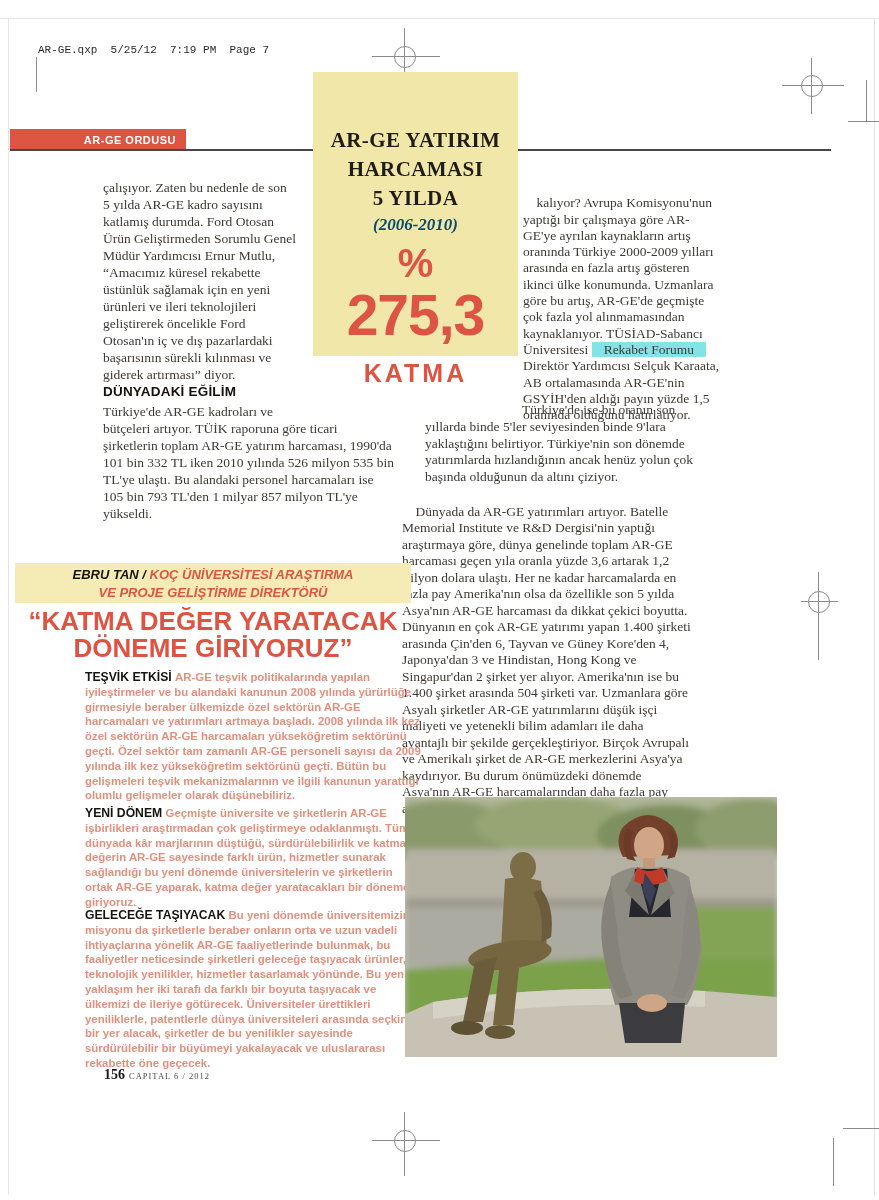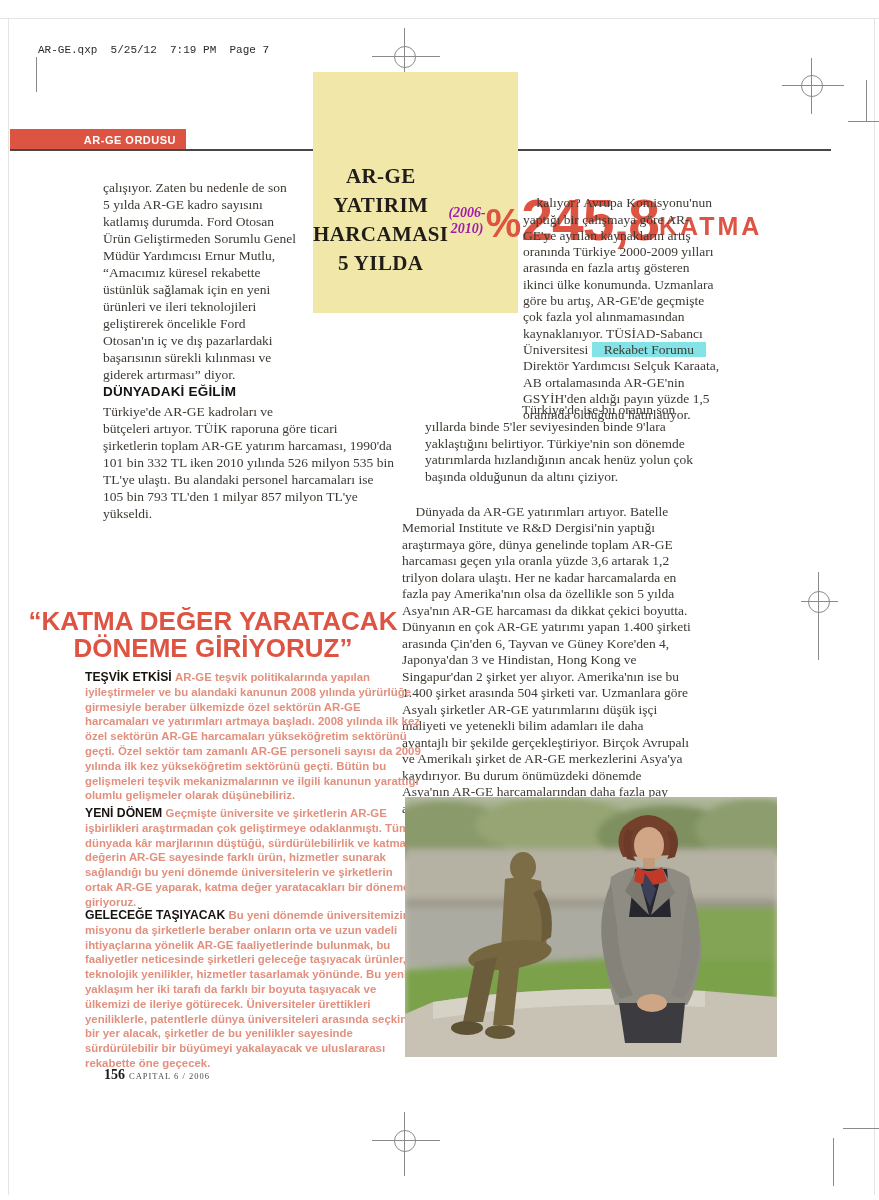--- a/index.html
+++ b/index.html
@@ -20,26 +20,26 @@
   .reg-circle{position:absolute;width:22px;height:22px;border:1px solid #8a8a8a;border-radius:50%;}
   
   .proof{position:absolute;left:38px;top:44px;font-family:"Liberation Mono",monospace;
          font-size:11px;color:#2b2b2b;white-space:pre;}
   
   .tab{position:absolute;left:10px;top:129px;width:176px;height:20px;background:var(--accent-red);
        color:#fff;font-family:"Liberation Sans",sans-serif;font-weight:bold;font-size:11px;
        letter-spacing:.5px;text-align:right;padding:5px 10px 0 0;}
   .rule{position:absolute;top:149px;height:2px;background:#474747;}
   
-  .statbox{position:absolute;left:313px;top:72px;width:205px;height:241px;background:var(--box-yellow);
-           display:flex;flex-direction:row;align-items:center;text-align:center;padding-top:54px;}
+  .statbox{position:absolute;left:313px;top:72px;width:205px;height:284px;background:var(--box-yellow);
+           display:flex;flex-direction:column;align-items:center;text-align:center;padding-top:54px;}
   .stat-lines{font-family:"Liberation Serif",serif;font-weight:bold;font-size:21px;line-height:29px;
               letter-spacing:.4px;color:#201d18;white-space:pre-line;}
   .stat-period{font-family:"Liberation Serif",serif;font-weight:bold;font-style:italic;
-               font-size:14px;color:#a21caf;margin-top:2px;}
+               font-size:17px;color:#0c4a6e;margin-top:2px;}
   .stat-percent{font-family:"Liberation Sans",sans-serif;font-weight:bold;font-size:40px;
                 line-height:44px;color:var(--accent-red);margin-top:6px;}
   .stat-value{font-family:"Liberation Sans",sans-serif;font-weight:bold;font-size:57px;line-height:60px;
               letter-spacing:-1px;color:var(--accent-red);}
   .stat-suffix{font-family:"Liberation Sans",sans-serif;font-weight:bold;font-size:25px;
                letter-spacing:3px;color:var(--accent-red);margin-top:14px;}
   
   .serif-body{position:absolute;font-size:13.5px;line-height:17px;color:var(--body-ink);
               white-space:pre-wrap;}
   .col1-p1{left:103px;top:179px;width:245px;}
@@ -106,21 +106,21 @@
   <div class="tab">AR-GE ORDUSU</div>
   <div class="rule" style="left:10px;width:303px;"></div>
   <div class="rule" style="left:518px;width:313px;"></div>
 
   <div class="statbox">
     <div class="stat-lines">AR-GE YATIRIM
 HARCAMASI
 5 YILDA</div>
     <div class="stat-period">(2006-2010)</div>
     <div class="stat-percent">%</div>
-    <div class="stat-value">245,8</div>
+    <div class="stat-value">275,3</div>
     <div class="stat-suffix">KATMA</div>
   </div>
 
   <div class="serif-body col1-p1">çalışıyor. Zaten bu nedenle de son
 5 yılda AR-GE kadro sayısını
 katlamış durumda. Ford Otosan
 Ürün Geliştirmeden Sorumlu Genel
 Müdür Yardımcısı Ernur Mutlu,
 “Amacımız küresel rekabette
 üstünlük sağlamak için en yeni
@@ -174,20 +174,24 @@
 1.400 şirket arasında 504 şirketi var. Uzmanlara göre
 Asyalı şirketler AR-GE yatırımlarını düşük işçi
 maliyeti ve yetenekli bilim adamları ile daha
 avantajlı bir şekilde gerçekleştiriyor. Birçok Avrupalı
 ve Amerikalı şirket de AR-GE merkezlerini Asya'ya
 kaydırıyor. Bu durum önümüzdeki dönemde
 Asya'nın AR-GE harcamalarından daha fazla pay
 alması beklentisini doğuruyor. </span><span class="endmark">C</span>
   </div>
 
+  <div class="kicker">
+    <div><span class="name">EBRU TAN / </span><span class="title">KOÇ ÜNİVERSİTESİ ARAŞTIRMA</span></div>
+    <div class="title">VE PROJE GELİŞTİRME DİREKTÖRÜ</div>
+  </div>
   <div class="headline">
     <div>“KATMA DEĞER YARATACAK</div>
     <div>DÖNEME GİRİYORUZ”</div>
   </div>
 
   <div class="iv-section iv-s0">
     <span class="label">TEŞVİK ETKİSİ </span><span>AR-GE teşvik politikalarında yapılan iyileştirmeler ve bu alandaki kanunun 2008 yılında yürürlüğe girmesiyle beraber ülkemizde özel sektörün AR-GE harcamaları ve yatırımları artmaya başladı. 2008 yılında ilk kez özel sektörün AR-GE harcamaları yükseköğretim sektörünü geçti. Özel sektör tam zamanlı AR-GE personeli sayısı da 2009 yılında ilk kez yükseköğretim sektörünü geçti. Bütün bu gelişmeleri teşvik mekanizmalarının ve ilgili kanunun yarattığı olumlu gelişmeler olarak düşünebiliriz.</span>
   </div>
   <div class="iv-section iv-s1">
     <span class="label">YENİ DÖNEM </span><span>Geçmişte üniversite ve şirketlerin AR-GE işbirlikleri araştırmadan çok geliştirmeye odaklanmıştı. Tüm dünyada kâr marjlarının düştüğü, sürdürülebilirlik ve katma değerin AR-GE sayesinde farklı ürün, hizmetler sunarak sağlandığı bu yeni dönemde üniversitelerin ve şirketlerin ortak AR-GE yaparak, katma değer yaratacakları bir döneme giriyoruz.</span>
@@ -240,16 +244,16 @@
       <path d="M232 70 Q244 78 257 70 L262 84 Q244 92 229 84 Z" fill="#c13a28"></path>
       <path d="M240 76 L251 92 L245 110 L237 92 Z" fill="#3c3f58"></path>
       <path d="M206 86 Q191 120 199 160 Q203 186 215 202 L228 198 Q214 170 212 130 Z" fill="#85827a"></path>
       <path d="M284 88 Q299 124 293 164 Q289 188 278 202 L266 198 Q278 168 278 130 Z" fill="#8a8780"></path>
       <path d="M214 206 L280 206 L276 246 L220 246 Z" fill="#3c3b40"></path>
       <ellipse cx="247" cy="206" rx="15" ry="9" fill="#cfa685"></ellipse>
     </g>
   </svg>
 
   <div class="footer">
-    <span class="pno">156</span><span class="credit">CAPITAL 6 / 2006</span>
+    <span class="pno">156</span><span class="credit">CAPITAL 6 / 2012</span>
   </div>
 
 </div>
 
 </body></html>

